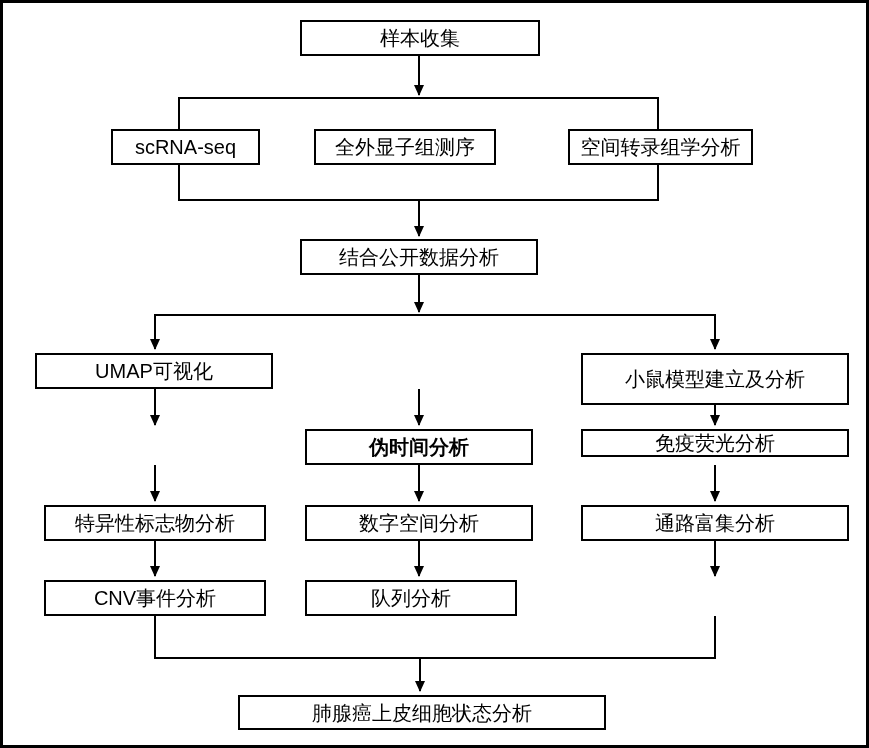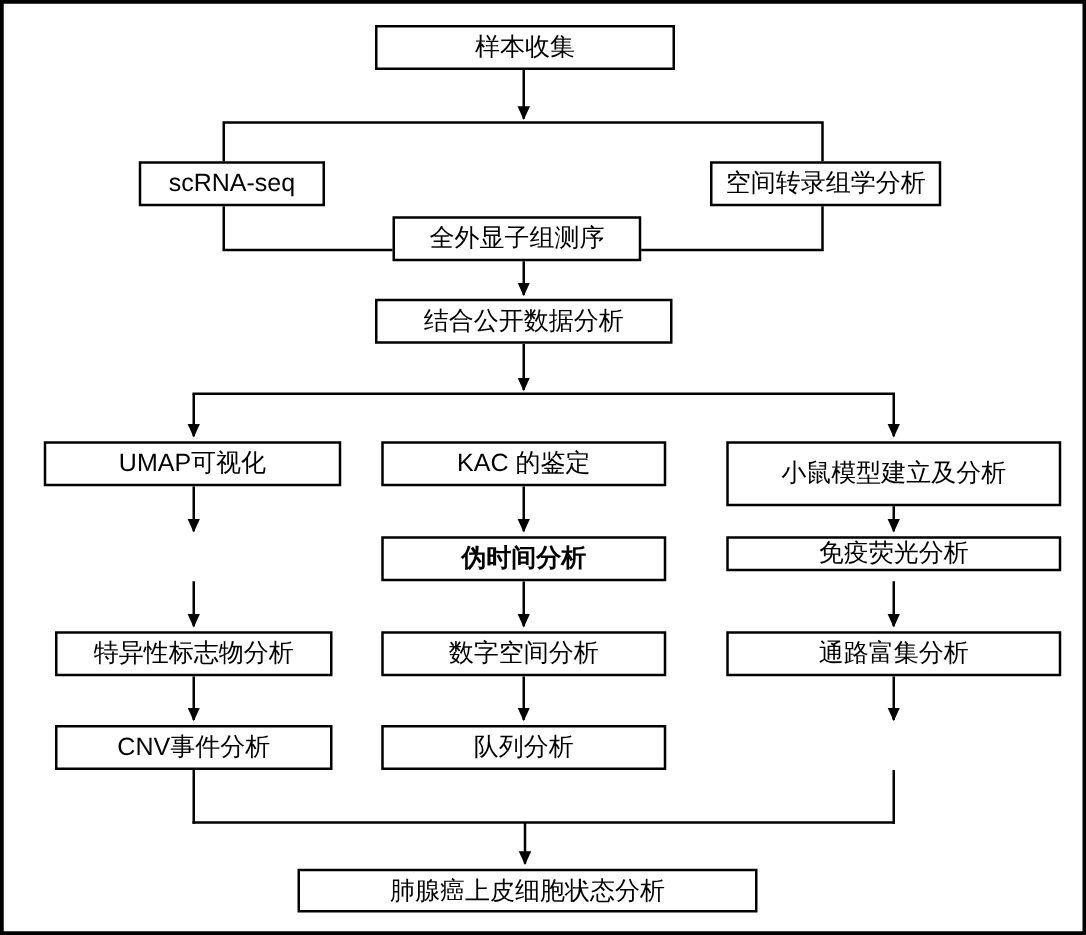--- a/index.html
+++ b/index.html
@@ -35,31 +35,31 @@
     align-items: center;
     justify-content: center;
     font-size: 20px;
     line-height: 1;
     white-space: nowrap;
     text-align: center;
   }
   
   .n-sample   { left:297px; top:17px;  width:240px; height:36px; }
   .n-scrna    { left:108px; top:126px; width:149px; height:36px; }
-  .n-wes      { left:311px; top:126px; width:199px; height:36px;margin-top:44px; }
+  .n-wes      { left:311px; top:126px; width:182px; height:36px; }
   .n-spatial  { left:565px; top:126px; width:185px; height:36px; }
   .n-public   { left:297px; top:236px; width:238px; height:36px; }
   .n-umap     { left:32px;  top:350px; width:238px; height:36px; }
   .n-lineage  { left:41px;  top:426px; width:222px; height:36px; }
   .n-markers  { left:41px;  top:502px; width:222px; height:36px; }
   .n-cnv      { left:41px;  top:577px; width:222px; height:36px; }
   .n-kacid    { left:302px; top:350px; width:228px; height:36px; }
   .n-pseudo   { left:302px; top:426px; width:228px; height:36px;font-weight:bold; }
   .n-digital  { left:302px; top:502px; width:228px; height:36px; }
-  .n-cohort   { left:302px; top:577px; width:228px; height:36px; }
+  .n-cohort   { left:302px; top:577px; width:212px; height:36px; }
   .n-mouse    { left:578px; top:350px; width:268px; height:52px; }
   .n-immuno   { left:578px; top:426px; width:268px; height:28px; }
   .n-pathway  { left:578px; top:502px; width:268px; height:36px; }
   .n-kacfn    { left:578px; top:577px; width:268px; height:36px; }
   .n-final    { left:235px; top:692px; width:368px; height:35px; }
 </style>
 </head>
 <body>
 
 <div class="frame">
@@ -124,23 +124,20 @@
   <div class="node n-umap">
       <span>UMAP可视化</span>
     </div>
   <div class="node n-markers">
       <span>特异性标志物分析</span>
     </div>
   <div class="node n-cnv">
       <span>CNV事件分析</span>
     </div>
 
-  <div class="node n-kacid">
-      <span>KAC 的鉴定</span>
-    </div>
   <div class="node n-pseudo">
       <span>伪时间分析</span>
     </div>
   <div class="node n-digital">
       <span>数字空间分析</span>
     </div>
   <div class="node n-cohort">
       <span>队列分析</span>
     </div>
 

